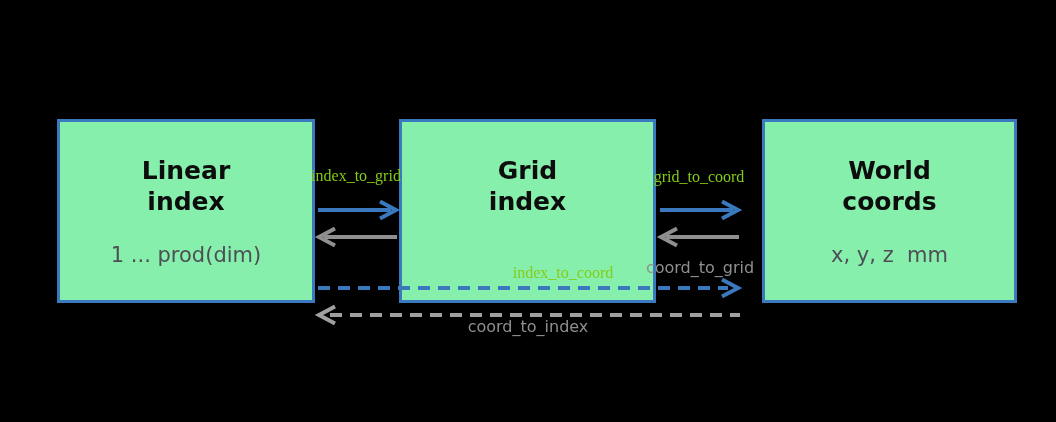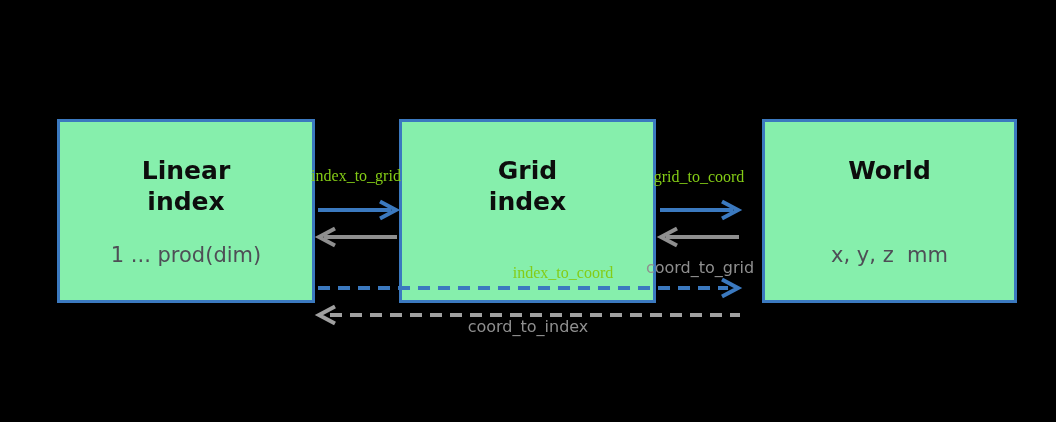--- a/index.html
+++ b/index.html
@@ -81,20 +81,21 @@
   <div class="box" id="box-grid">
     <div class="box-title">
       <div>Grid</div>
       <div>index</div>
     </div>
   </div>
 
   <div class="box" id="box-world">
     <div class="box-title">
       <div>World</div>
+      <div>coords</div>
     </div>
     <div class="box-subtitle">x, y, z  mm</div>
   </div>
 
   <svg id="arrow-layer" width="1056" height="422" viewBox="0 0 1056 422" xmlns="http://www.w3.org/2000/svg">
 
     <g stroke="#3b79bf" stroke-width="4" fill="none">
       <path d="M318 210 L391 210"></path>
       <path d="M380 201.5 L396 210 L380 218.5"></path>
     </g>

